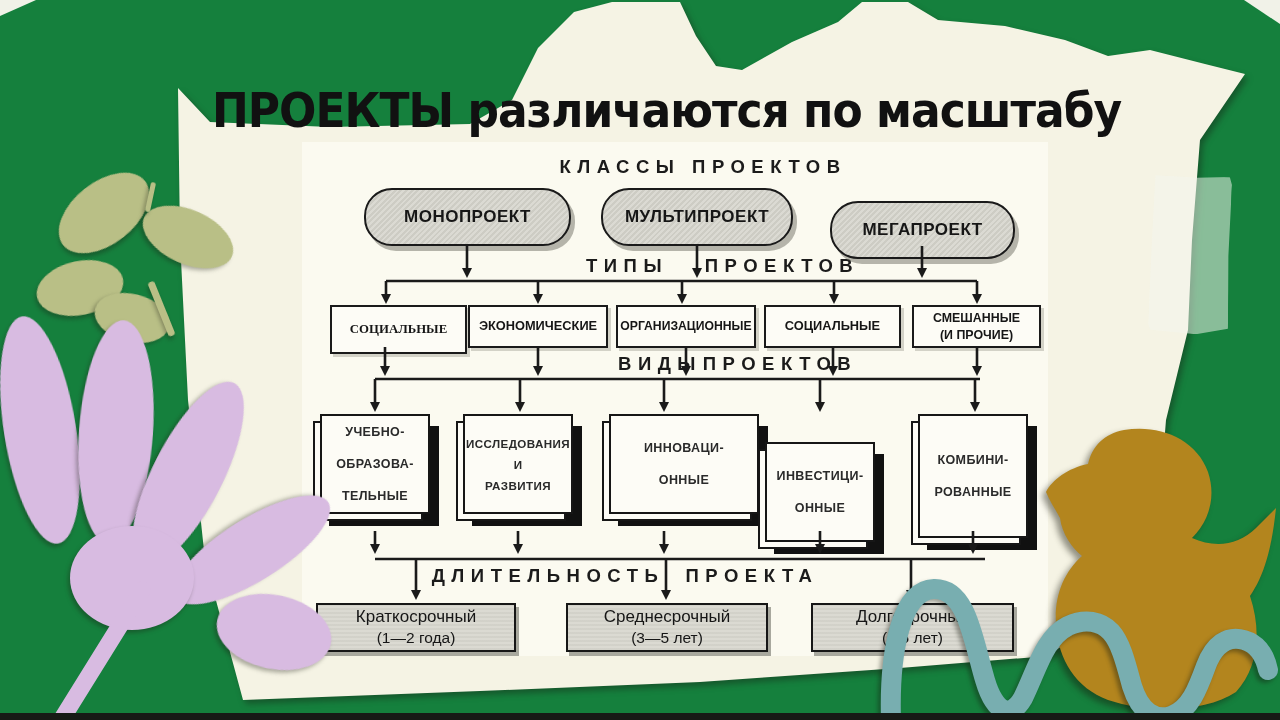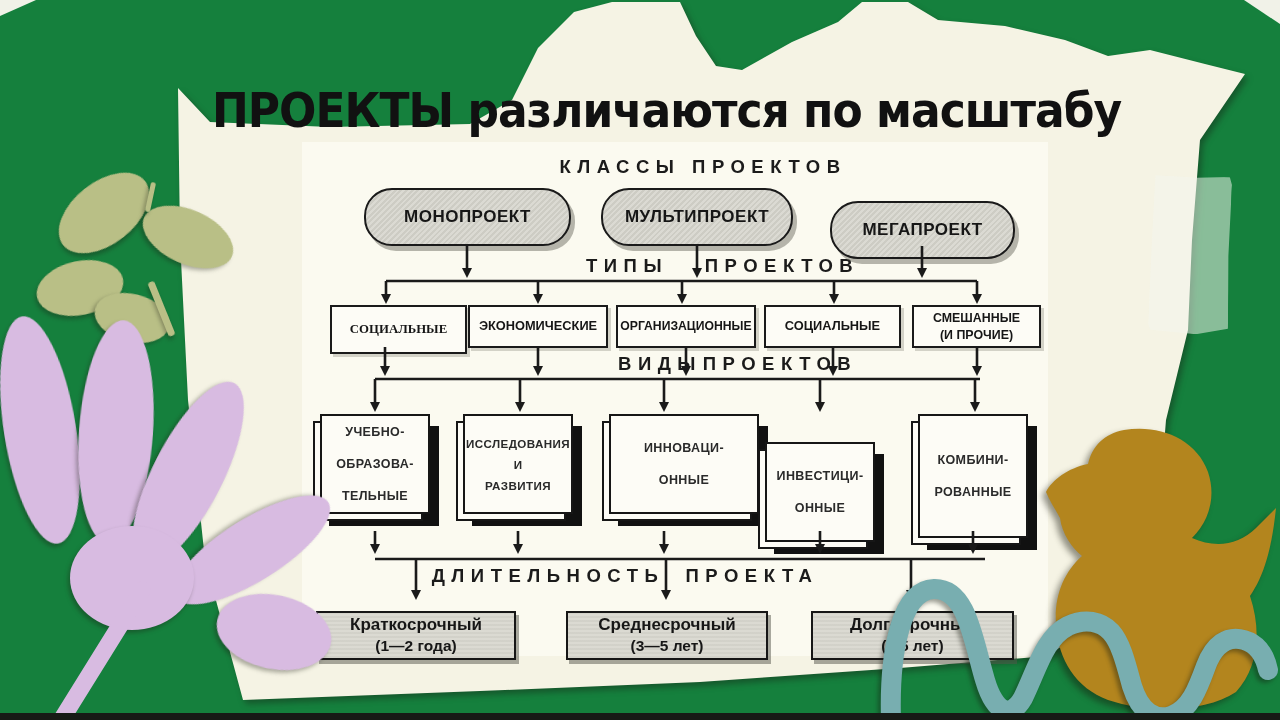--- a/index.html
+++ b/index.html
@@ -47,23 +47,22 @@
   .sheet-black { position:absolute; left:9px; top:12px; width:100%; height:100%; background:#111; }
   .sheet-mid { position:absolute; left:-7px; top:7px; width:100%; height:100%;
     background:#fdfcf6; border:2px solid #161616; box-sizing:border-box; }
   .sheet-top { position:absolute; left:0; top:0; width:100%; height:100%;
     background:#fdfcf6; border:2px solid #161616; box-sizing:border-box;
     display:flex; flex-direction:column; align-items:center; justify-content:center;
     gap:18px; font-size:12.5px; font-weight:600; letter-spacing:0.4px; color:#2a2a2a; }
   .dbox {
     background:#dbdad2;
     background-image:repeating-linear-gradient(0deg, rgba(110,110,100,0.08) 0 2px, transparent 2px 4px);
-    border:2.5px solid #161616; font-weight:bold; font-size:17px; line-height:1.3;
+    border:2.5px solid #161616; font-weight:normal; font-size:17px; line-height:1.3;
     box-shadow:3px 4px 0 rgba(85,85,75,0.5);
-    margin-top:8px;
   }
   .dbox .range { font-size:15.5px; }
 
   .tape {
     position:absolute; left:1150px; top:176px; width:80px; height:158px;
     background:rgba(243,246,237,0.52); transform:rotate(1.6deg);
     clip-path:polygon(4% 0, 55% 1%, 97% 0, 100% 5%, 98% 50%, 100% 96%, 60% 100%, 3% 98%, 0 94%, 2% 40%);
   }
 
   .bottom-bar { position:absolute; left:0; top:713px; width:1280px; height:7px; background:#171a16; }

